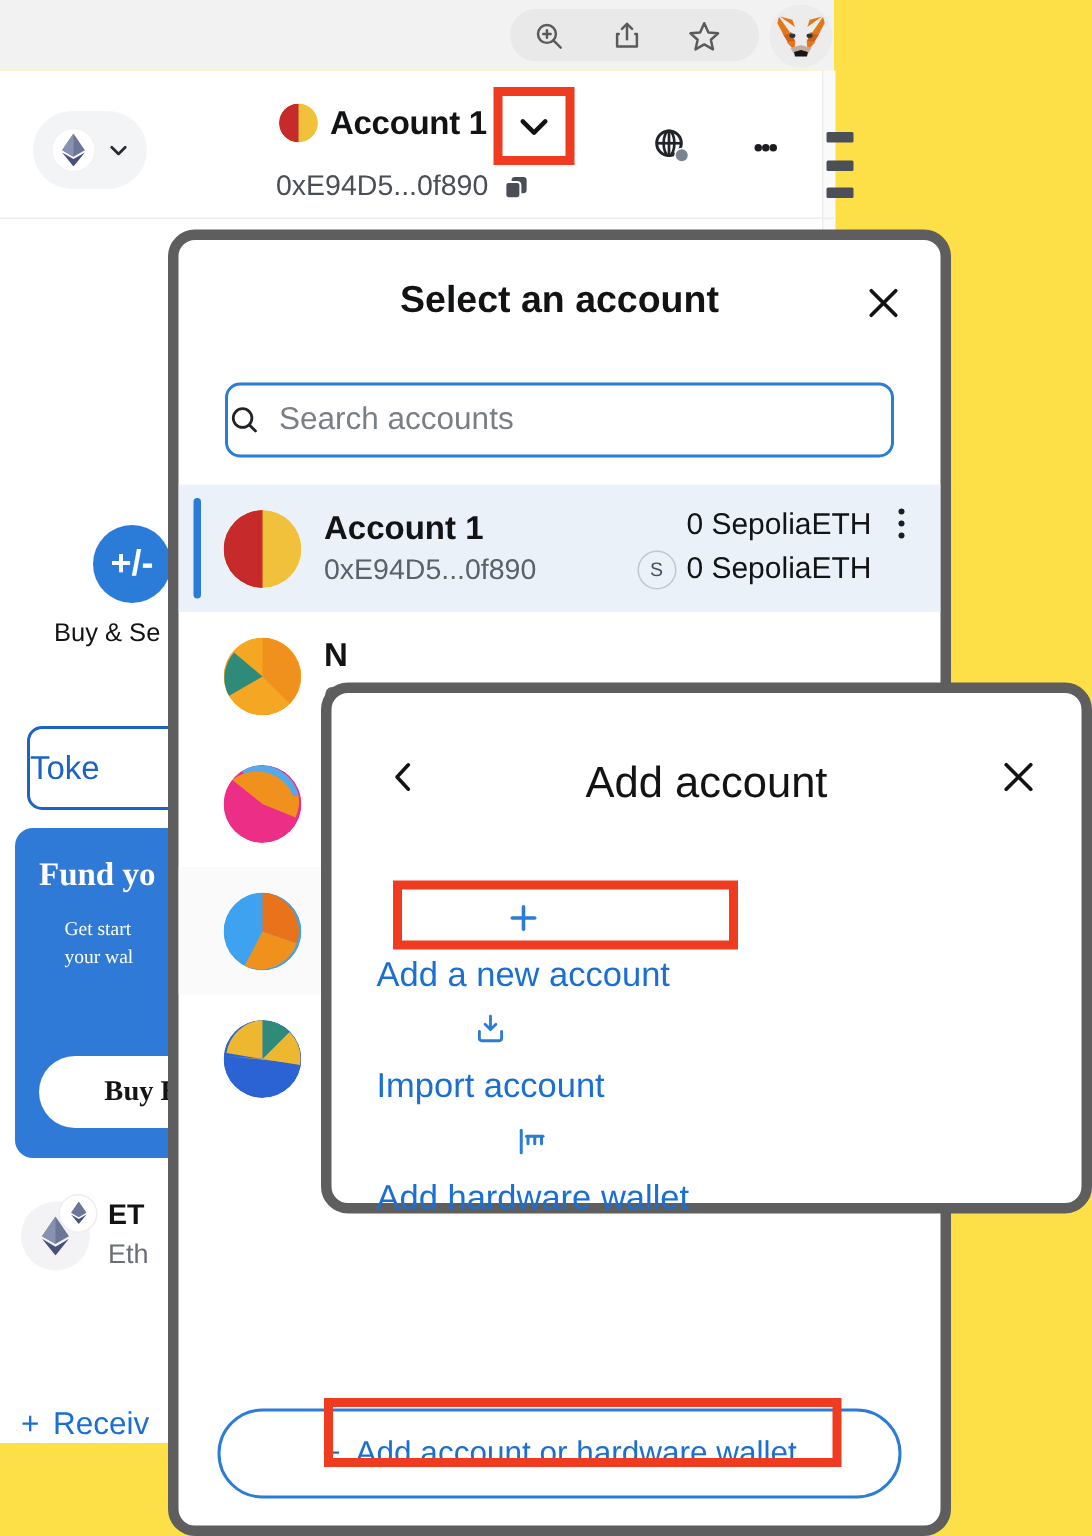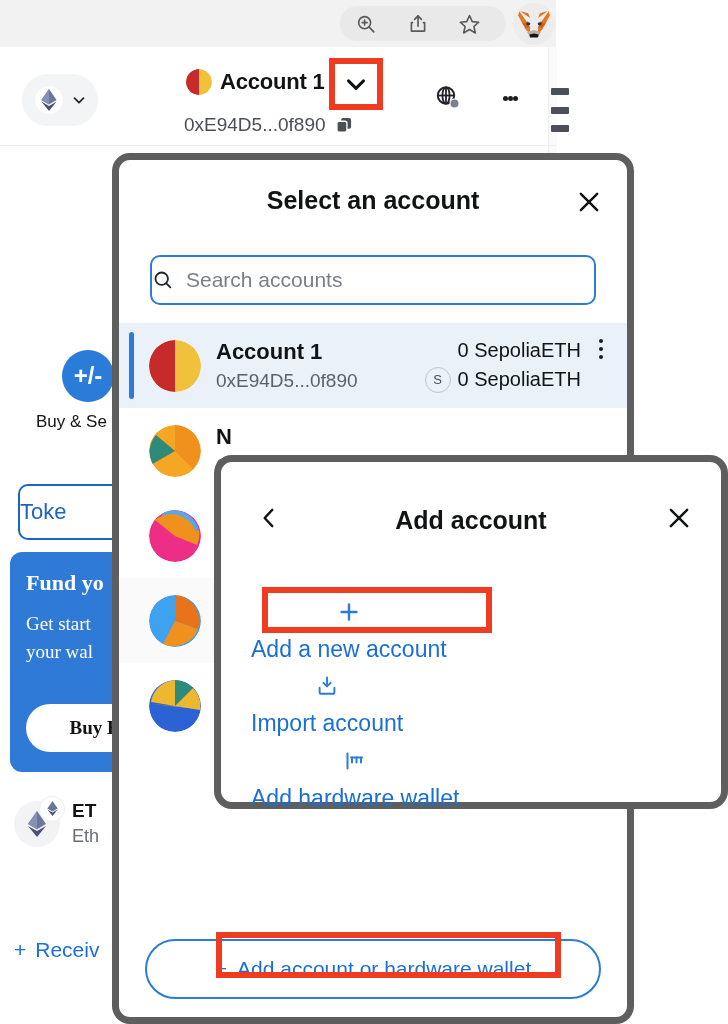--- a/index.html
+++ b/index.html
@@ -2,21 +2,21 @@
 <html><head>
 <meta charset="utf-8">
 <style>
   html,body{margin:0;padding:0;}
   body{
     width:728px;height:1024px;overflow:hidden;
     background:#000;
     font-family:"Liberation Sans", sans-serif;
     -webkit-font-smoothing:antialiased;
   }
-  #root{position:relative;width:728px;height:1024px;background:#ffffff;}
+  #root{position:relative;width:728px;height:1024px;background:#fde047;}
 
   
   .browser-bar{
     position:absolute;left:0;top:0;width:556px;height:47px;
     background:#f2f2f2;
   }
   .tb-pill{
     position:absolute;left:340px;top:6px;width:166px;height:35px;
     background:#e9e9e9;border-radius:18px;
   }
@@ -102,21 +102,21 @@
     position:absolute;left:18px;top:484px;width:150px;height:52px;
     border:2px solid #1c64c4;border-radius:10px;
     display:flex;align-items:center;justify-content:flex-start;
     color:#1c64c4;font-size:22px;font-weight:500;
   }
   .fund-card{
     position:absolute;left:10px;top:552px;width:165px;height:220px;
     background:#2f7ad6;border-radius:12px;color:#fff;padding:18px 16px;box-sizing:border-box;font-family:Liberation Serif, serif;
   }
   .fund-title{font-size:22px;font-weight:bold;white-space:nowrap;margin-bottom:14px;}
-  .fund-sub{font-size:19px;line-height:1.45;}
+  .fund-sub{font-size:13px;line-height:1.45;margin-left:17px;}
   .fund-btn{
     position:absolute;left:16px;top:152px;width:150px;height:48px;
     background:#fff;border-radius:24px;color:#121314;font-size:19px;font-weight:bold;
     display:flex;align-items:center;justify-content:center;
   }
   .token-row{position:absolute;left:14px;top:800px;display:flex;align-items:center;gap:12px;}
   .token-ic{
     width:46px;height:46px;border-radius:50%;background:#f3f3f5;position:relative;
     display:flex;align-items:center;justify-content:center;
   }
@@ -191,21 +191,21 @@
   .modal-add{
     position:absolute;left:214px;top:455px;width:514px;height:354px;
     background:#ffffff;border:7px solid #5e5e5e;border-radius:18px;box-sizing:border-box;
   }
   .mb-back{
     position:absolute;left:32px;top:40px;width:32px;height:32px;
     display:flex;align-items:center;justify-content:center;color:#121314;
   }
   .mb-title{
     position:absolute;left:0;top:44px;width:100%;text-align:center;
-    font-size:25px;font-weight:bold;color:#121314;
+    font-size:29px;font-weight:normal;color:#121314;
   }
   .mb-close{
     position:absolute;right:26px;top:40px;width:32px;height:32px;
     display:flex;align-items:center;justify-content:center;color:#121314;
   }
   .mb-item{
     position:absolute;left:30px;display:flex;align-items:center;gap:12px;
     color:#1b6fd4;font-size:23px;font-weight:500;white-space:nowrap;flex-direction:column;
   }
   .mb-item.i1{top:138px;}

